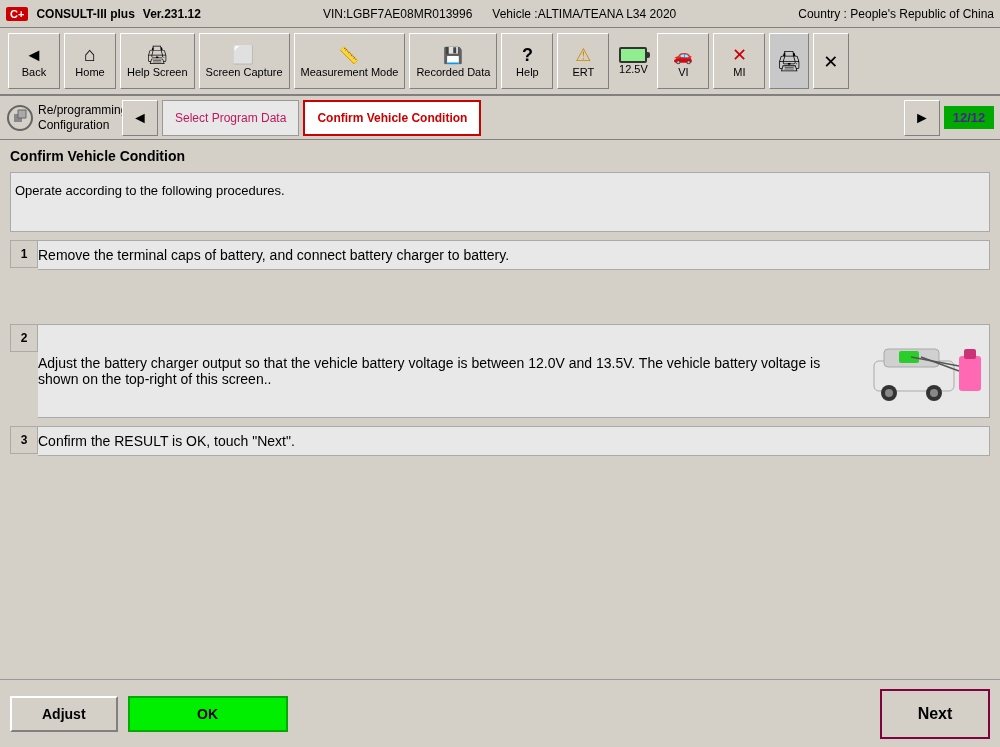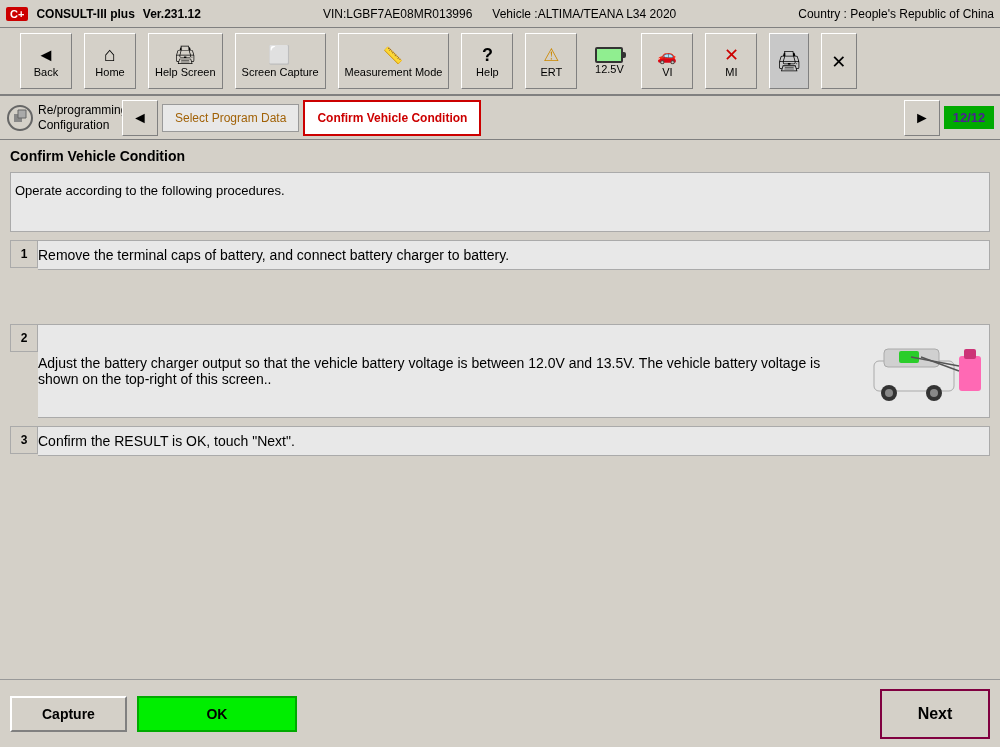--- a/index.html
+++ b/index.html
@@ -45,22 +45,22 @@
     #title-right {
       font-size: 12px;
     }
 
     
     #toolbar {
       background: #d4d0c8;
       border-bottom: 2px solid #808080;
       display: flex;
       align-items: center;
-      padding: 4px 20px;
-      gap: 12px;
+      padding: 4px 8px;
+      gap: 4px;
       height: 68px;
     }
     .toolbar-btn {
       display: flex;
       flex-direction: column;
       align-items: center;
       justify-content: center;
       min-width: 52px;
       height: 56px;
       background: #d4d0c8;
@@ -136,24 +136,24 @@
       height: 36px;
       display: flex;
       align-items: center;
       text-align: center;
     }
     .nav-step-label {
       background: #e8e8e8;
       border: 1px solid #999;
       padding: 2px 12px;
       font-size: 12px;
-      height: 28px;
-      display: flex;
-      align-items: center;
-      color: #a16207;
+      height: 36px;
+      display: flex;
+      align-items: center;
+      color: #be185d;
     }
     .nav-arrow-right {
       height: 36px;
       width: 36px;
       background: #d4d0c8;
       border: 1px solid #808080;
       border-top: 1px solid #ffffff;
       border-left: 1px solid #ffffff;
       cursor: pointer;
       display: flex;
@@ -348,20 +348,24 @@
   </button>
   <button class="toolbar-btn">
     <span class="toolbar-icon icon-screen"></span>
     <span>Screen Capture</span>
   </button>
   <button class="toolbar-btn">
     <span class="toolbar-icon icon-measure"></span>
     <span>Measurement Mode</span>
   </button>
   <button class="toolbar-btn">
+    <span class="toolbar-icon icon-record"></span>
+    <span>Recorded Data</span>
+  </button>
+  <button class="toolbar-btn">
     <span class="toolbar-icon icon-help"></span>
     <span>Help</span>
   </button>
   <button class="toolbar-btn">
     <span class="toolbar-icon icon-ert"></span>
     <span>ERT</span>
   </button>
   <div class="battery-indicator">
     <div class="battery-icon"></div>
     <span>12.5V</span>
@@ -448,21 +452,21 @@
       <span>3</span>
     </div>
     <div class="step-content">
       <span>Confirm the RESULT is OK, touch "Next".</span>
     </div>
   </div>
 
   <div id="bottom-bar">
     <div class="bottom-left">
       <button class="result-btn">
-        <span>Capture</span>
+        <span>Adjust</span>
       </button>
       <button class="ok-btn">
         <span>OK</span>
       </button>
     </div>
     <button class="next-btn">
       <span>Next</span>
     </button>
   </div>
 </div>

